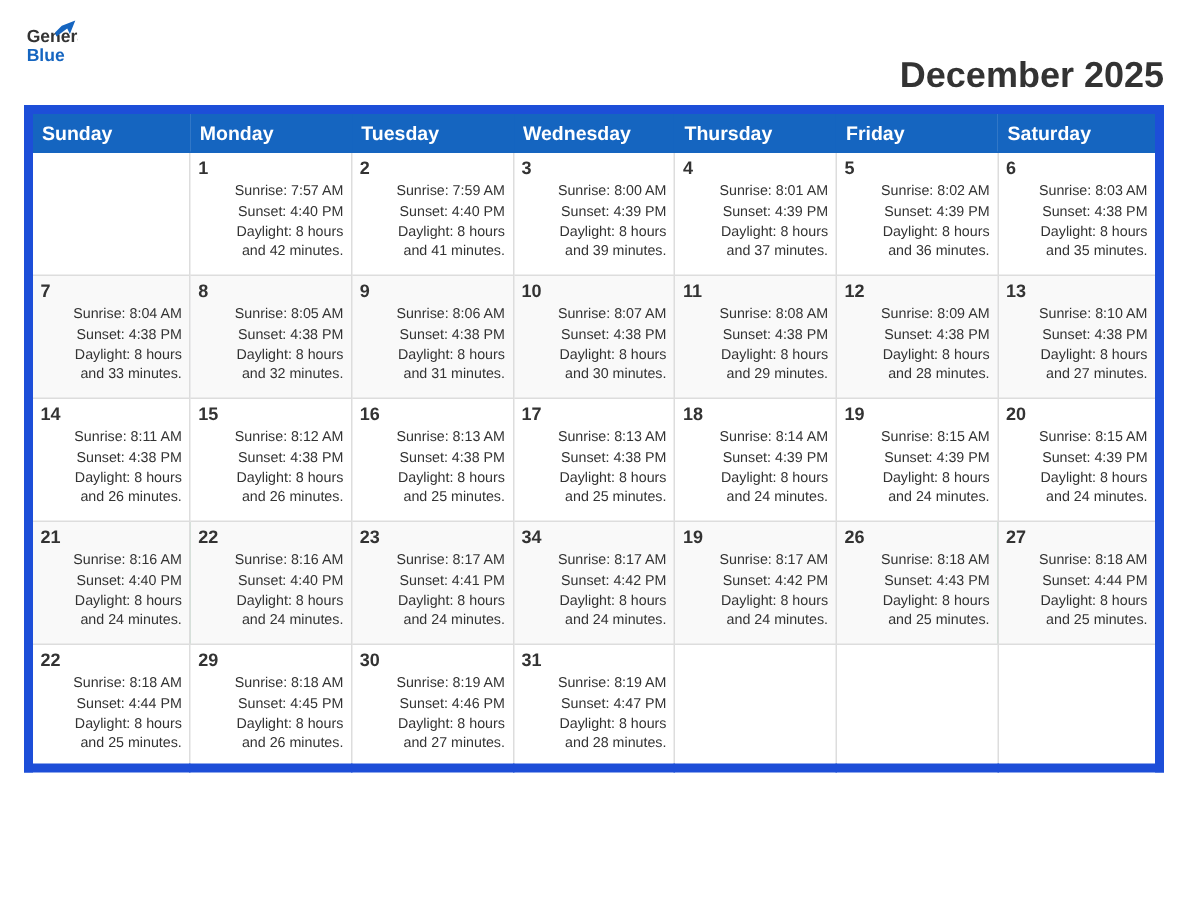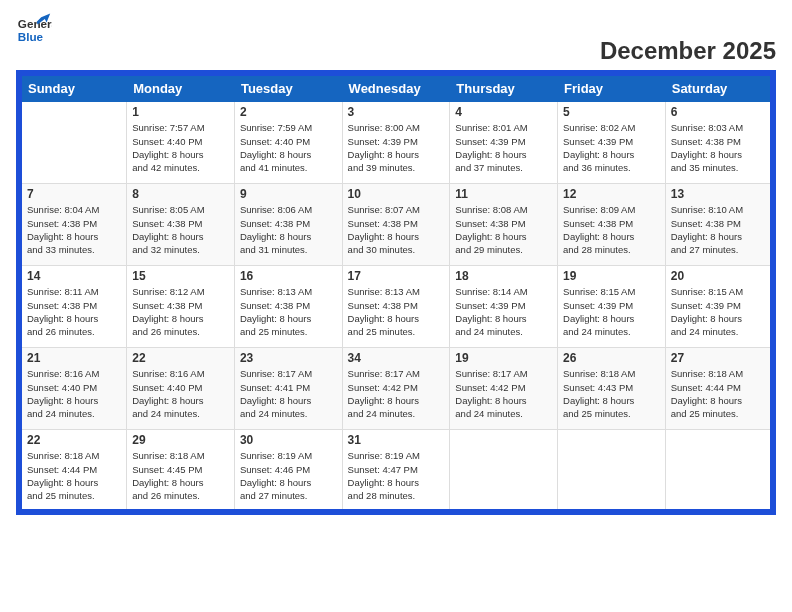--- a/index.html
+++ b/index.html
@@ -64,20 +64,21 @@
     .day-number {
       font-size: 12px;
       font-weight: bold;
       display: block;
       margin-bottom: 2px;
     }
     .day-info {
       font-size: 9.5px;
       line-height: 1.4;
       color: #333;
+      text-align: right;
     }
     .empty-cell {
       background: #fff !important;
     }
     .logo-wrapper {
       display: flex;
       align-items: center;
       gap: 2px;
     }
     .logo-icon {

